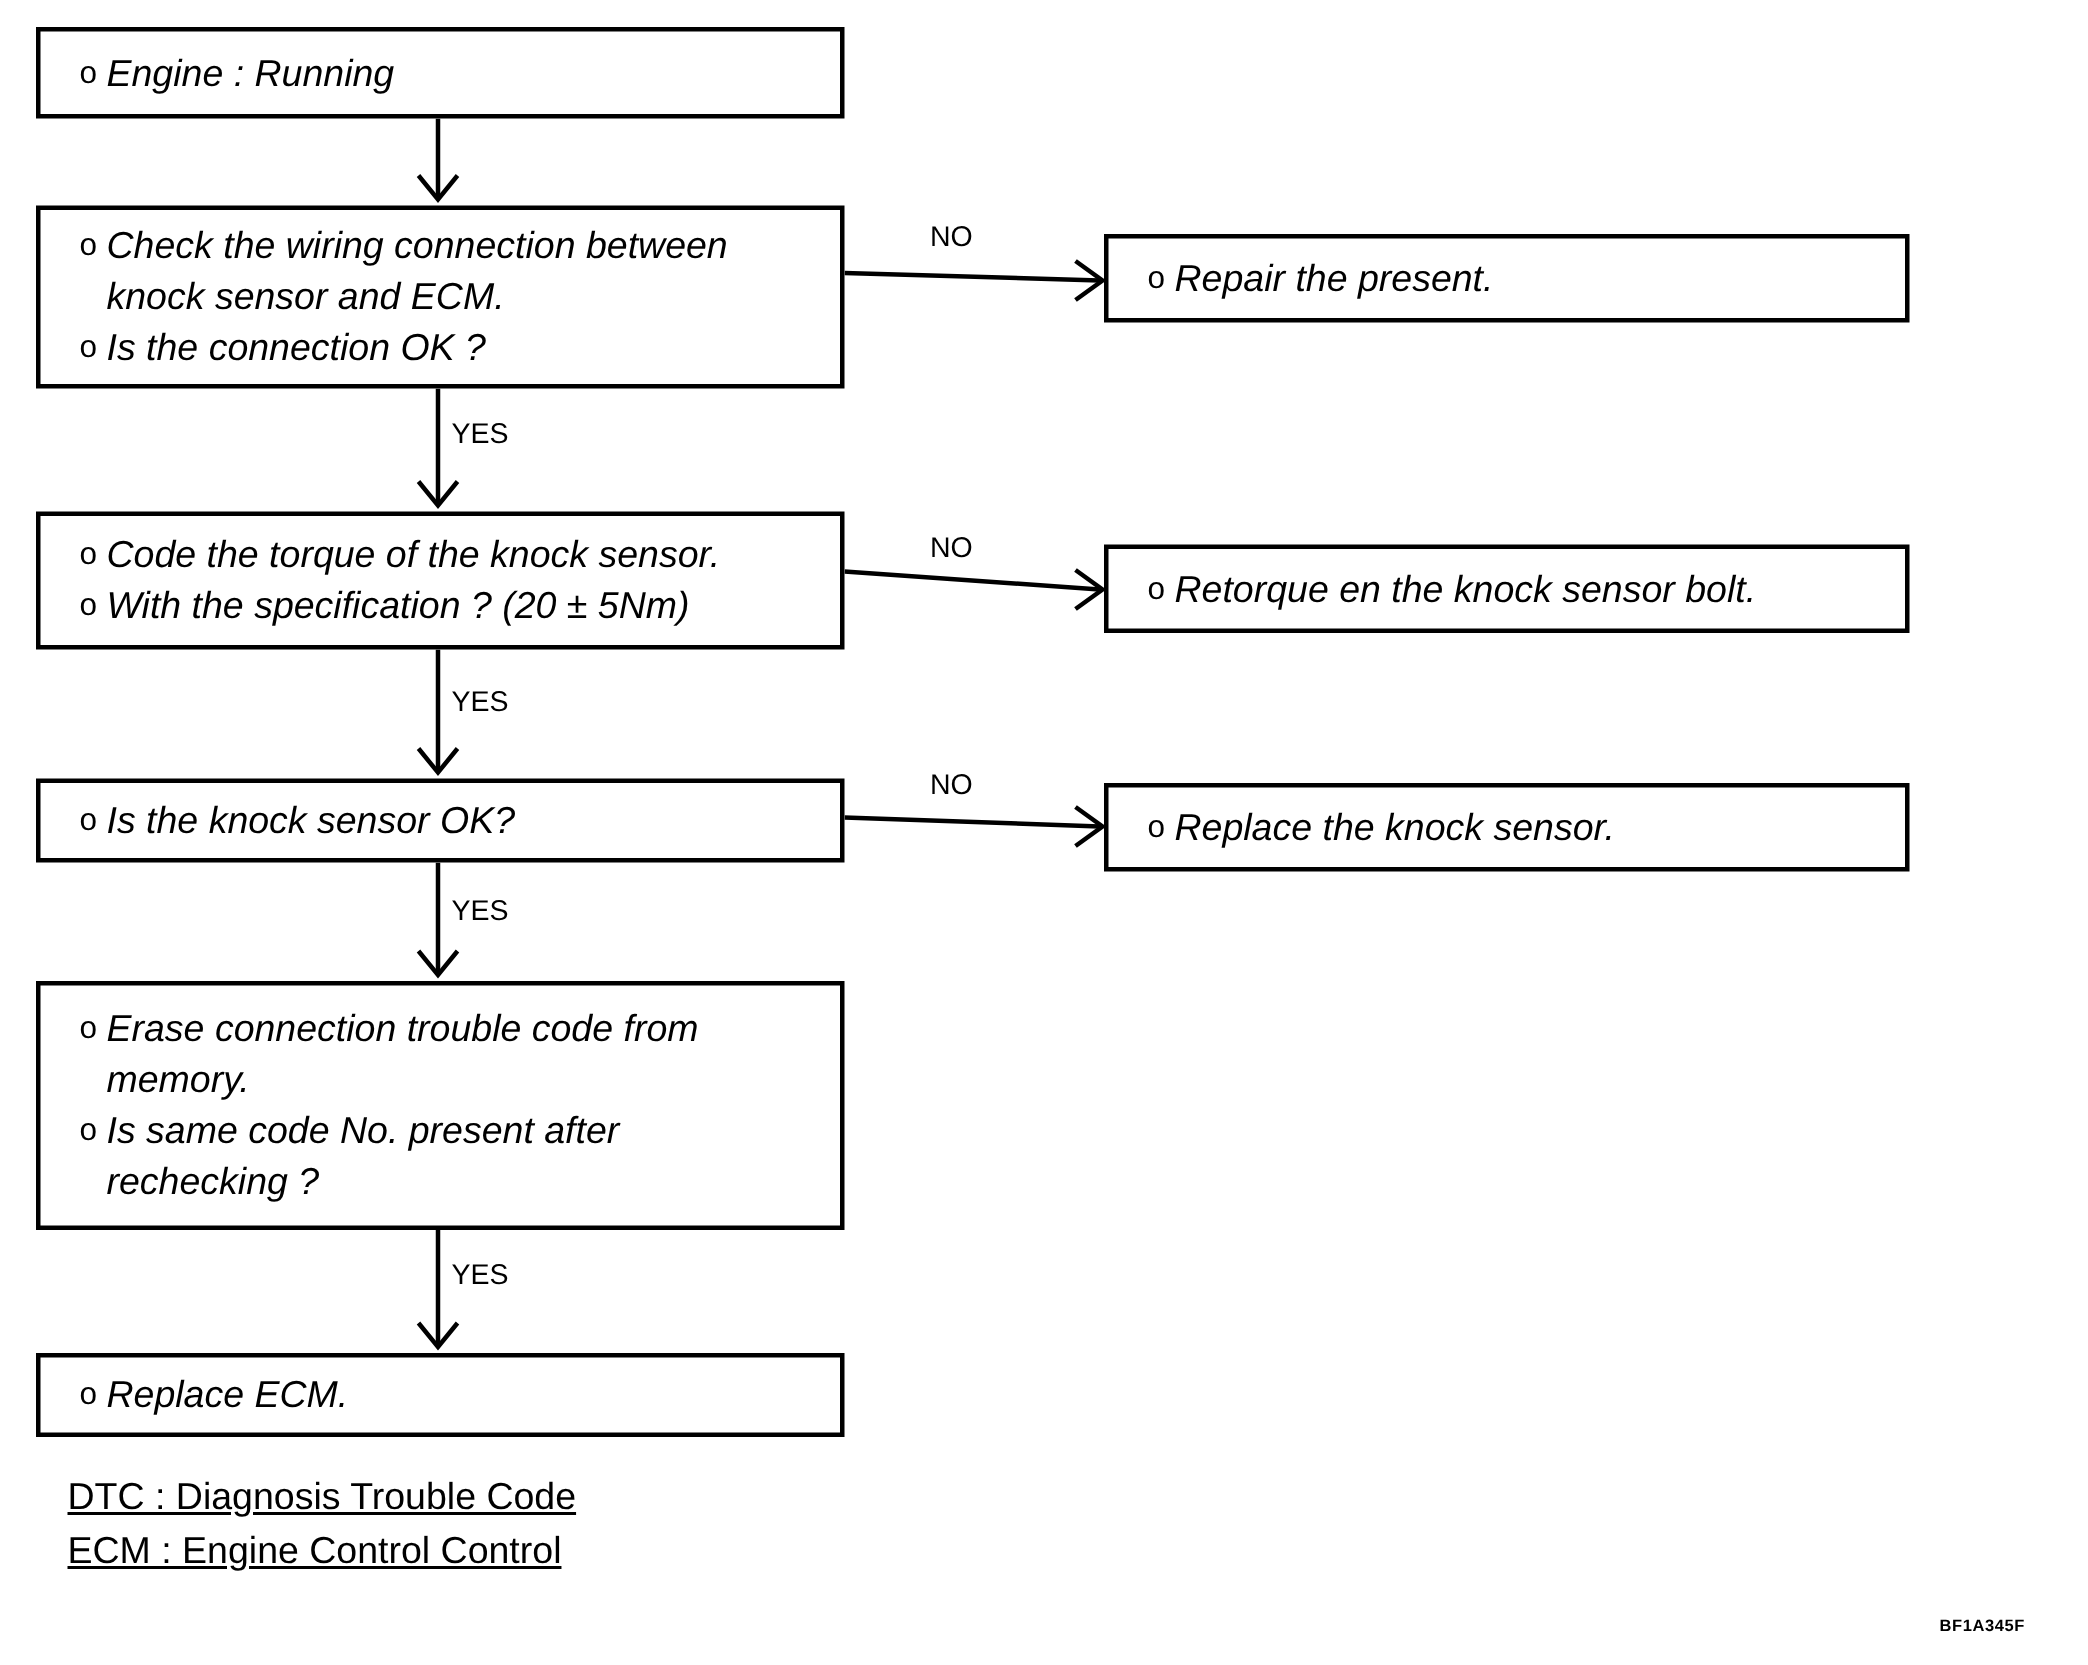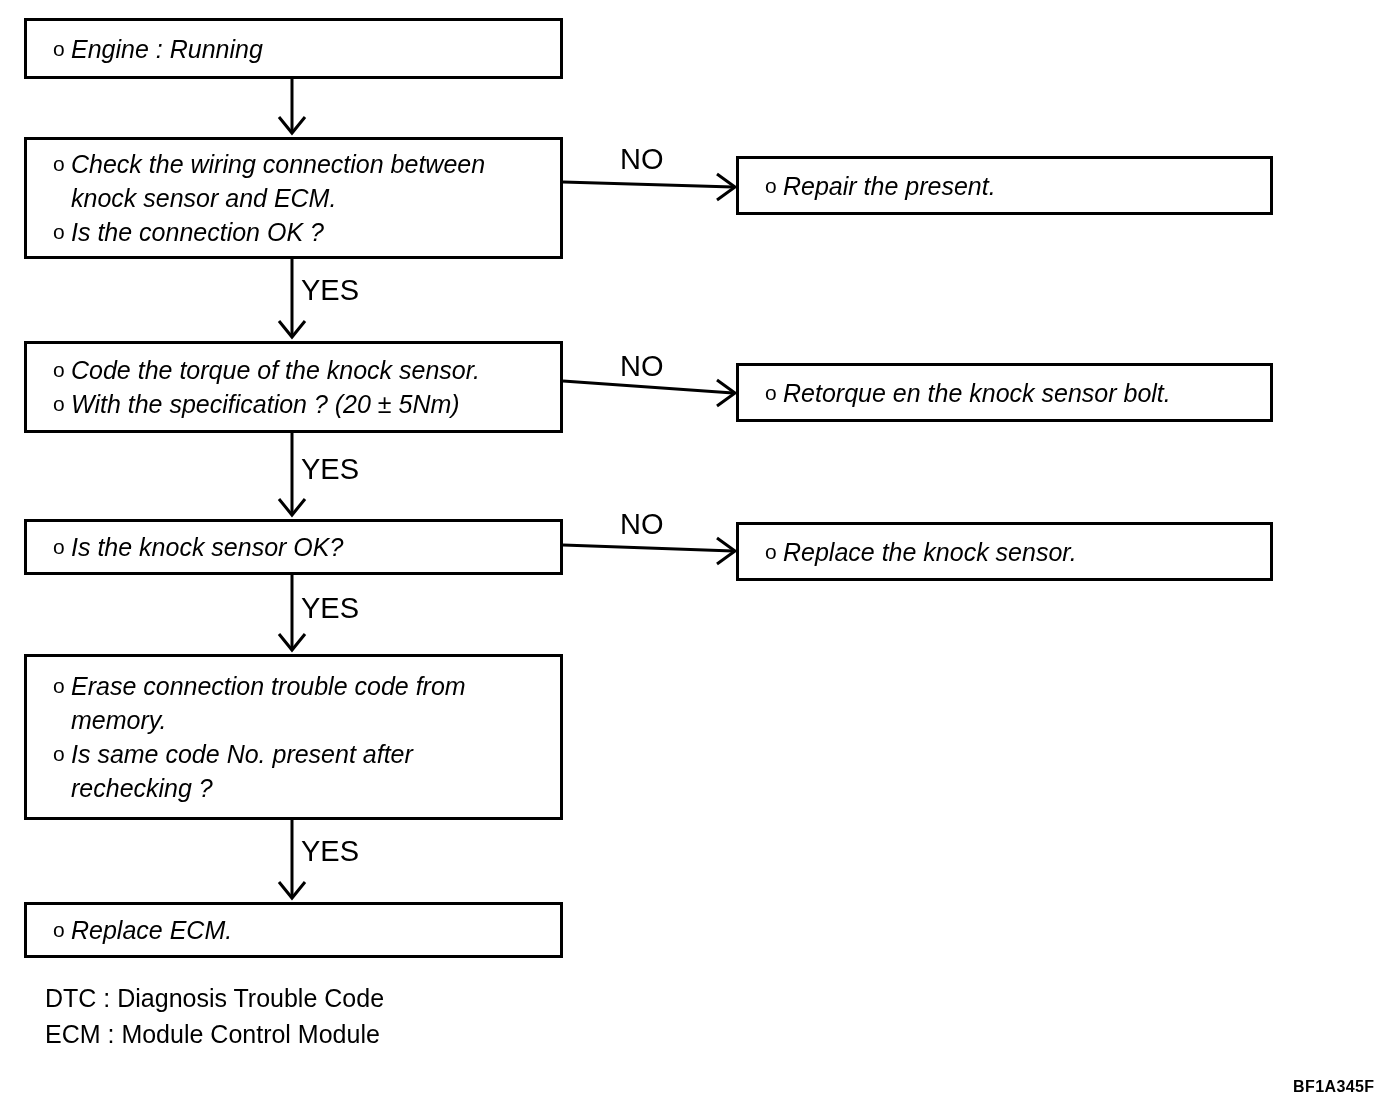--- a/index.html
+++ b/index.html
@@ -55,38 +55,39 @@
     position: absolute;
     left: 0;
     top: 0;
     width: 1392px;
     height: 1110px;
     pointer-events: none;
   }
   
   .blabel {
     position: absolute;
-    font-size: 29px;
+    font-size: 19px;
     line-height: 28px;
     white-space: nowrap;
   }
   
   #legend {
     position: absolute;
     left: 45px;
     top: 980px;
     font-size: 25px;
     line-height: 36px;
     white-space: nowrap;
+    text-decoration: underline;
   }
   #figure-id {
     position: absolute;
     left: 1293px;
     top: 1078px;
-    font-size: 16px;
+    font-size: 11px;
     font-weight: bold;
     letter-spacing: 0.4px;
     white-space: nowrap;
   }
 </style>
 </head>
 <body>
 
 <div id="canvas">
 
@@ -201,18 +202,18 @@
   <span class="blabel" style="left:620px; top:352px;">NO</span>
   <span class="blabel" style="left:620px; top:510px;">NO</span>
 
   <span class="blabel" style="left:301px; top:276px;">YES</span>
   <span class="blabel" style="left:301px; top:455px;">YES</span>
   <span class="blabel" style="left:301px; top:594px;">YES</span>
   <span class="blabel" style="left:301px; top:837px;">YES</span>
 
   <div id="legend">
     <div>DTC : Diagnosis Trouble Code</div>
-    <div>ECM : Module Control Module</div>
+    <div>ECM : Engine Control Control</div>
   </div>
 
   <div id="figure-id">BF1A345F</div>
 
 </div>
 
 </body></html>

